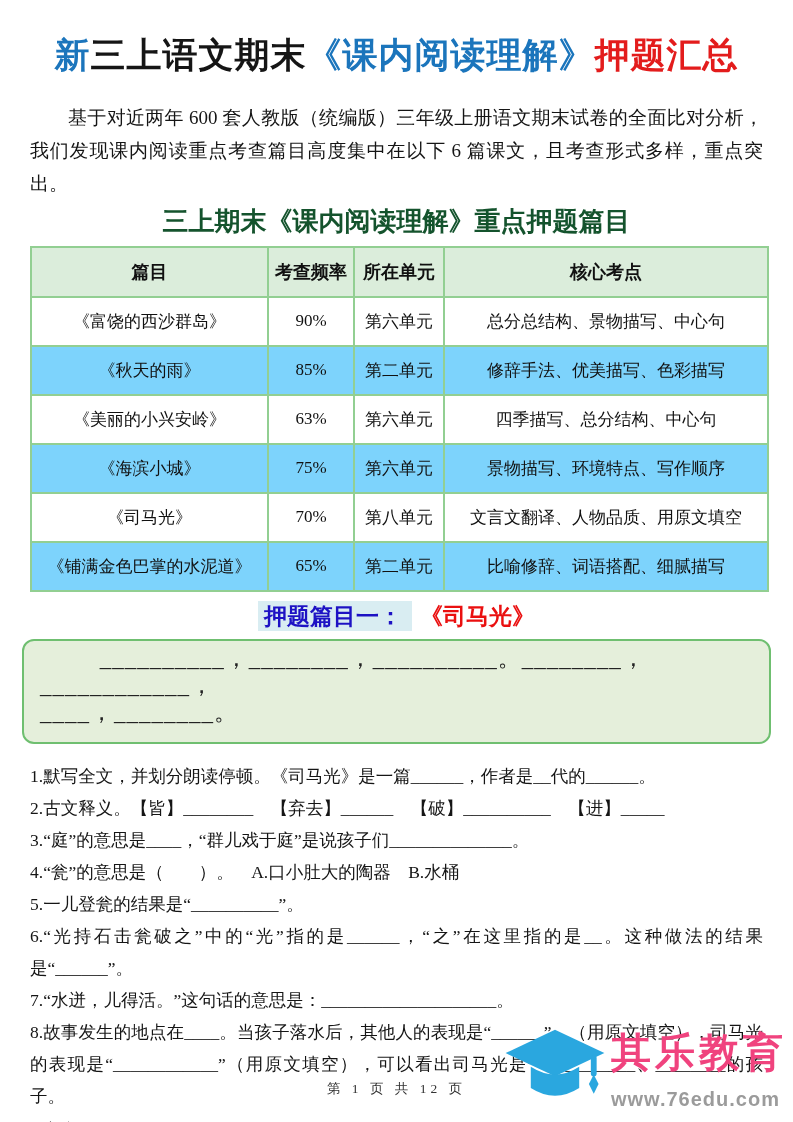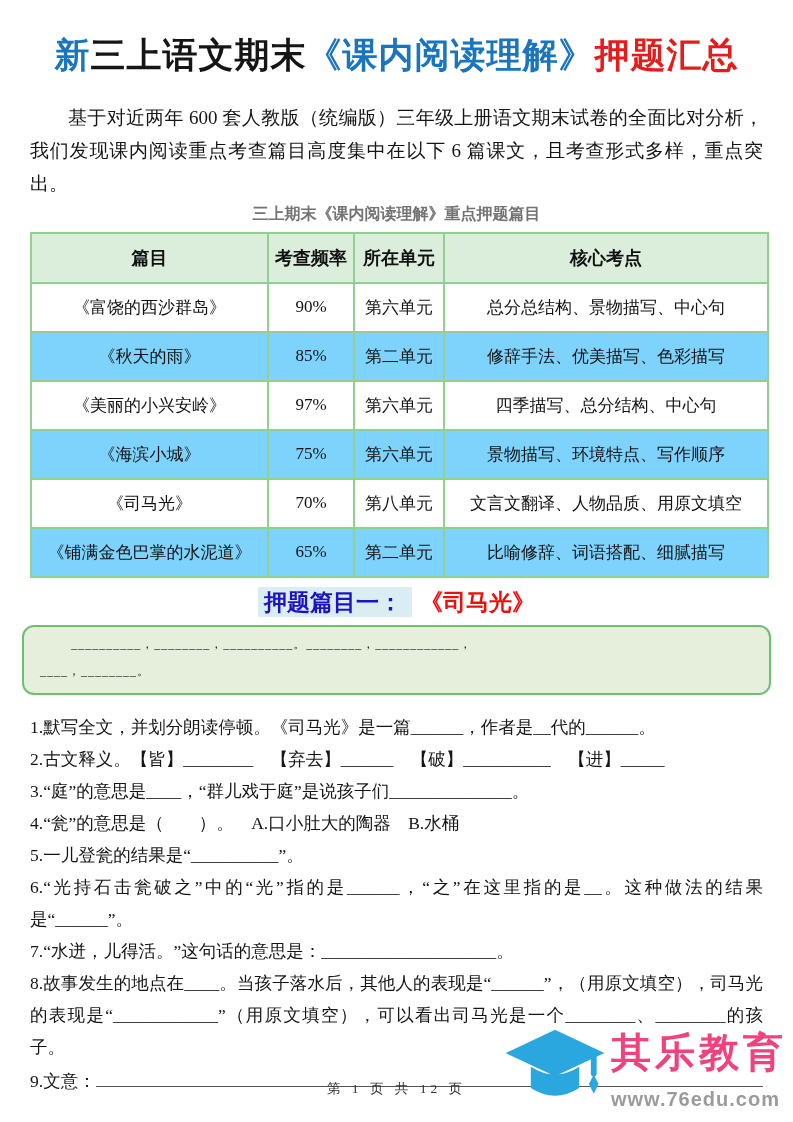--- a/index.html
+++ b/index.html
@@ -22,21 +22,21 @@
 
   
   .intro {
     margin-top:26px; font-size:19px; line-height:33px; text-align:justify;
     text-indent:2em; color:#151515;
   }
 
   
   .table-title {
     margin-top:4px; text-align:center; font-family:"Liberation Sans", sans-serif;
-    font-weight:bold; font-size:16px; color:#737373;
+    font-weight:bold; font-size:26px; color:#14532d;
   }
   table.exam-table {
     margin-top:7px; width:737px; border-collapse:collapse; table-layout:fixed;
   }
   .exam-table th, .exam-table td {
     border:2px solid #92cf92; text-align:center; height:36px;
     font-size:17px; padding:12px 3px; overflow:hidden; white-space:nowrap;
   }
   .exam-table th {
     background:#dbeddb; font-family:"Liberation Sans", sans-serif;
@@ -52,21 +52,21 @@
   .section-head {
     margin-top:10px; text-align:center; font-family:"Liberation Sans", sans-serif;
     font-weight:bold; font-size:23px; line-height:1.3;
   }
   .section-label { color:#1d12c4; background:#d9edf2; padding:2px 10px 2px 6px; }
   .section-book { color:#ea1010; margin-left:8px; }
 
   
   .recite-box {
     margin:8px -8px 16px -8px; border:2px solid #6fbf70; border-radius:12px;
-    background:#e5efdb; padding:4px 16px 8px 16px; font-size:12px;
+    background:#e5efdb; padding:4px 16px 16px 16px; font-size:23px;
     line-height:27px; color:#222; min-height:58px;
   }
   .recite-line1 { text-indent:2.6em; letter-spacing:1px; }
   .recite-line2 { letter-spacing:1px; }
 
   
   .questions { margin-top:14px; font-size:17.5px; line-height:32px; color:#151515; text-align:justify; }
   .question { }
   .q9-row { display:flex; align-items:baseline; }
   .q9-label { white-space:nowrap; }
@@ -131,21 +131,21 @@
           <td>总分总结构、景物描写、中心句</td>
         </tr>
         <tr class="alt">
           <td>《秋天的雨》</td>
           <td>85%</td>
           <td>第二单元</td>
           <td>修辞手法、优美描写、色彩描写</td>
         </tr>
         <tr>
           <td>《美丽的小兴安岭》</td>
-          <td>97%</td>
+          <td>63%</td>
           <td>第六单元</td>
           <td>四季描写、总分结构、中心句</td>
         </tr>
         <tr class="alt">
           <td>《海滨小城》</td>
           <td>75%</td>
           <td>第六单元</td>
           <td>景物描写、环境特点、写作顺序</td>
         </tr>
         <tr>

